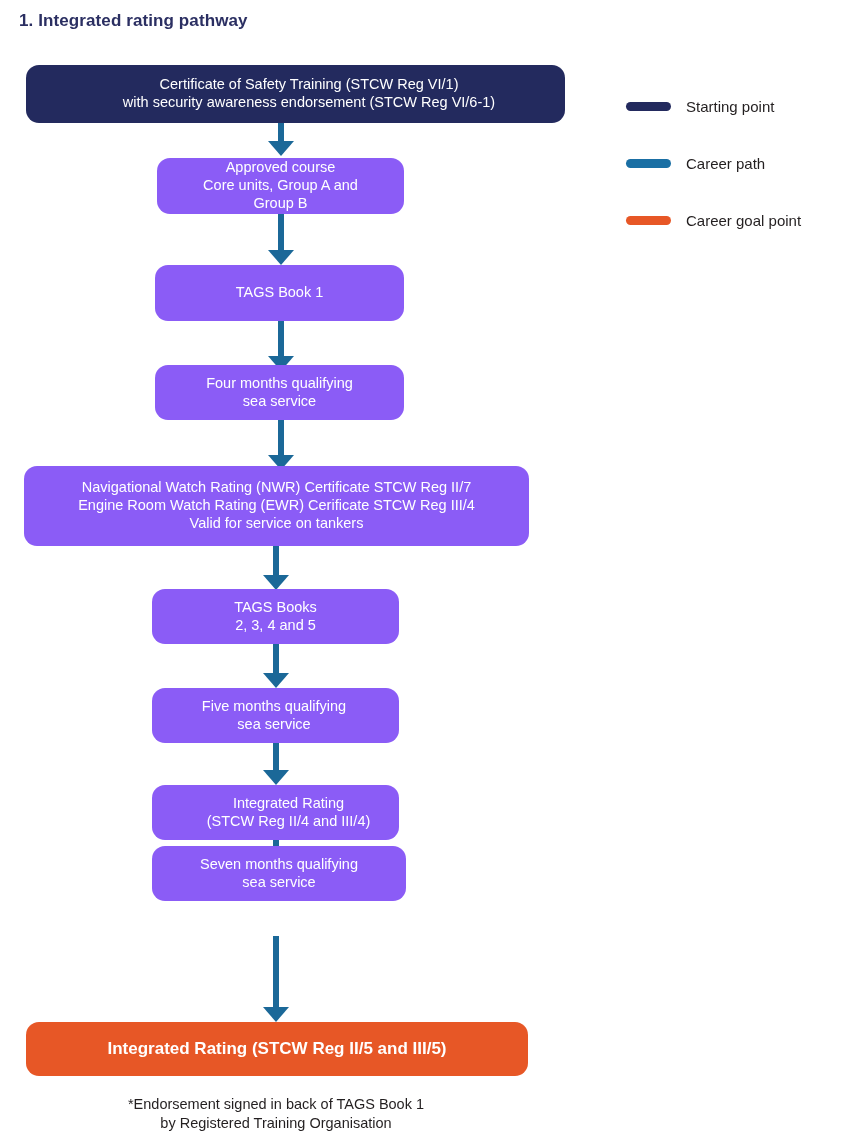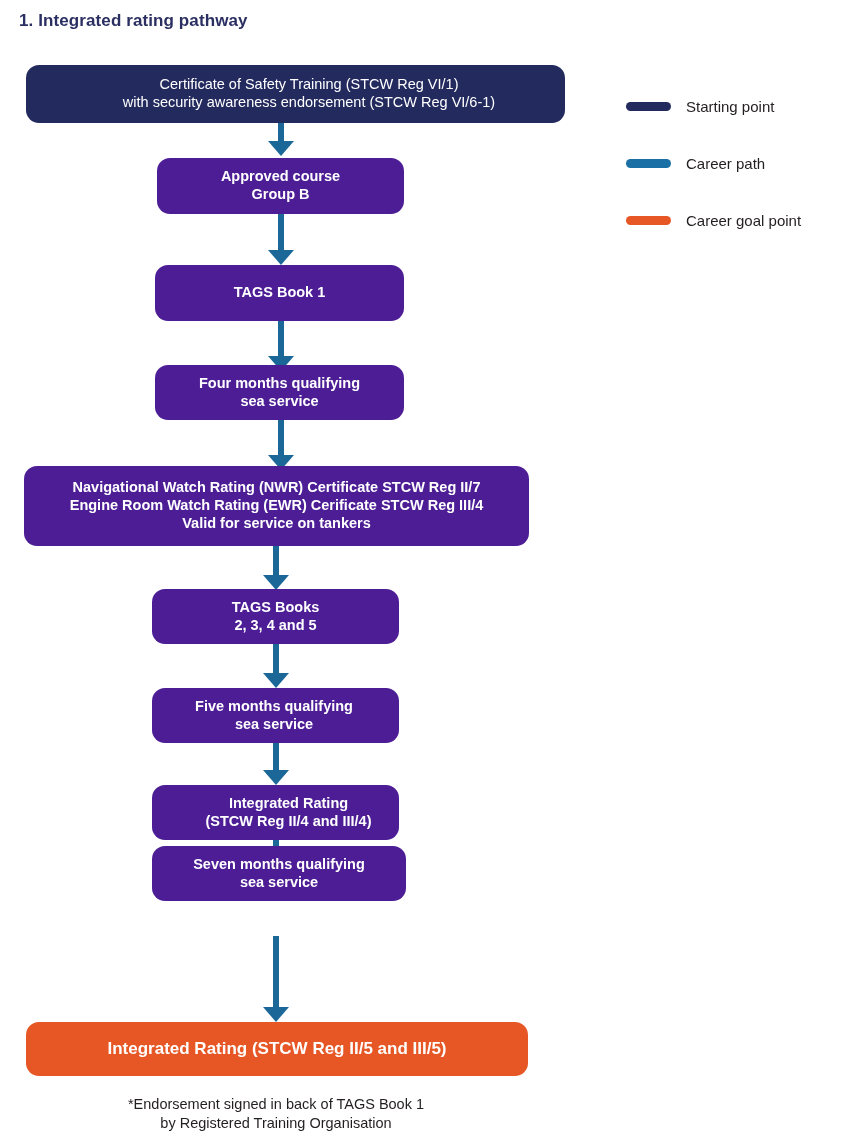--- a/index.html
+++ b/index.html
@@ -61,21 +61,21 @@
     color: #ffffff;
     display: flex;
     align-items: center;
     justify-content: center;
     text-align: center;
     line-height: 1.22;
     padding: 4px 10px;
     font-size: 14.5px;
   }
   .node.navy   { background: #232a5e; }
-  .node.blue   { background: #4c1d95; font-weight: bold; }
+  .node.blue   { background: #8b5cf6; }
   .node.orange { background: #e75726; }
   .node.bold   { font-weight: bold; font-size: 17px; }
   .node .lines { width: 100%; }
   .node .lines span { display: block; }
 
   
   .arrow {
     position: absolute;
     width: 26px;
   }
@@ -143,20 +143,21 @@
   </div>
 
   <div class="arrow" style="left:268px; top:123px; height:33px;">
     <div class="shaft" style="height:18px;"></div>
     <div class="head" style="top:18px;"></div>
   </div>
 
   <div class="node blue" style="left:157px; top:158px; width:247px; height:56px;">
     <div class="lines">
       <span>Approved course</span>
+      <span>Core units, Group A and</span>
       <span>Group B</span>
     </div>
   </div>
 
   <div class="arrow" style="left:268px; top:214px; height:51px;">
     <div class="shaft" style="height:36px;"></div>
     <div class="head" style="top:36px;"></div>
   </div>
 
   <div class="node blue" style="left:155px; top:265px; width:249px; height:56px;">

